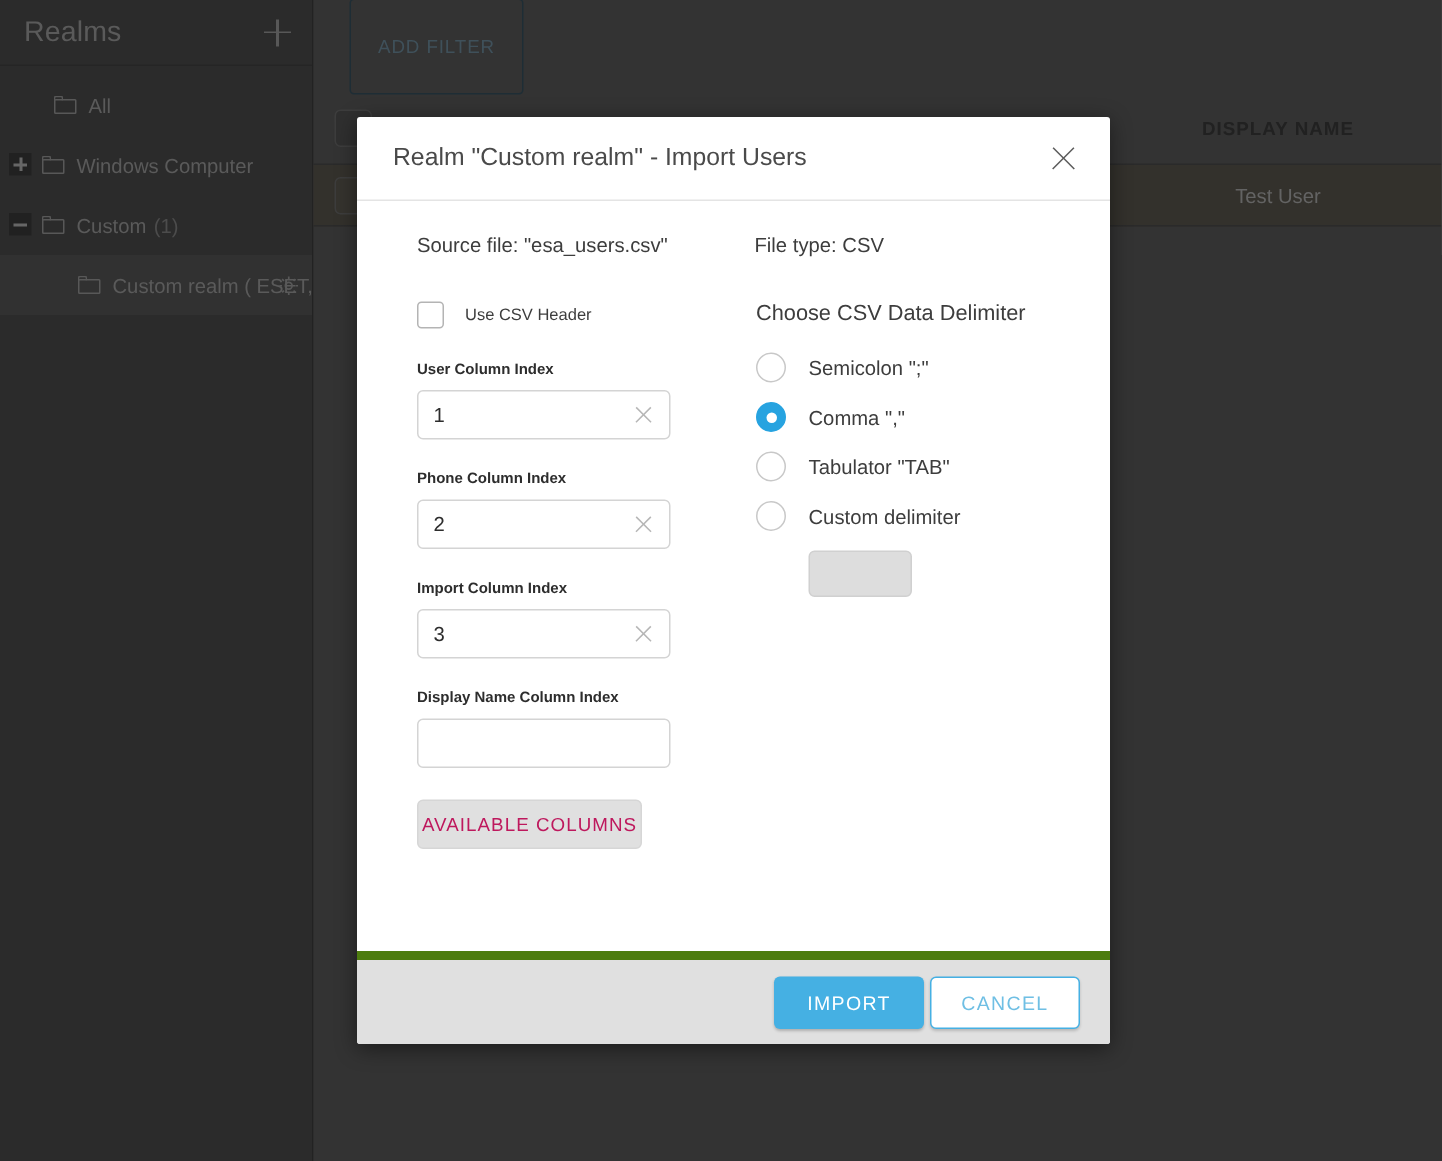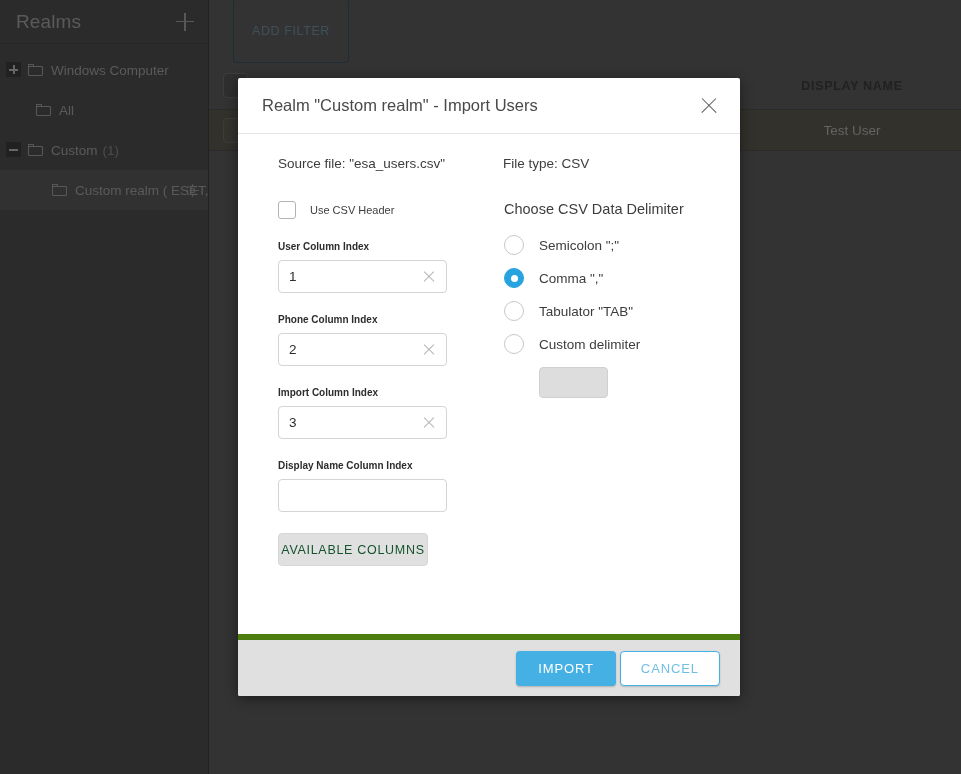--- a/index.html
+++ b/index.html
@@ -329,21 +329,21 @@
   }
   .clear-icon::before { transform: rotate(45deg); }
   .clear-icon::after  { transform: rotate(-45deg); }
 
   .avail-btn {
     width: 150px;
     height: 33px;
     background: #e0e0e0;
     border: 1px solid #d6d6d6;
     border-radius: 4px;
-    color: #14532d;
+    color: #be185d;
     font-size: 12.5px;
     letter-spacing: 0.7px;
     display: flex;
     align-items: center;
     justify-content: center;
     box-sizing: border-box;
     margin-top: 2px;
     cursor: default;
     font-family: "Liberation Sans", sans-serif;
   }
@@ -446,29 +446,29 @@
 
 <div id="app-background">
 
   <div class="sidebar">
     <div class="sidebar-header">
       <div class="sidebar-title">Realms</div>
       <div class="plus-icon"></div>
     </div>
     <div class="tree">
 
+      <div class="tree-row" style="padding-left:36px;">
+        <div class="folder-icon"></div>
+        <span class="tree-label">All</span>
+      </div>
+
       <div class="tree-row" style="padding-left:28px;">
         <div class="expander plus"></div>
         <div class="folder-icon"></div>
         <span class="tree-label">Windows Computer</span>
-      </div>
-
-      <div class="tree-row" style="padding-left:36px;">
-        <div class="folder-icon"></div>
-        <span class="tree-label">All</span>
       </div>
 
       <div class="tree-row" style="padding-left:28px;">
         <div class="expander"></div>
         <div class="folder-icon"></div>
         <span class="tree-label">Custom</span>
         <span class="tree-count">(1)</span>
       </div>
 
       <div class="tree-row selected" style="padding-left:52px;">

